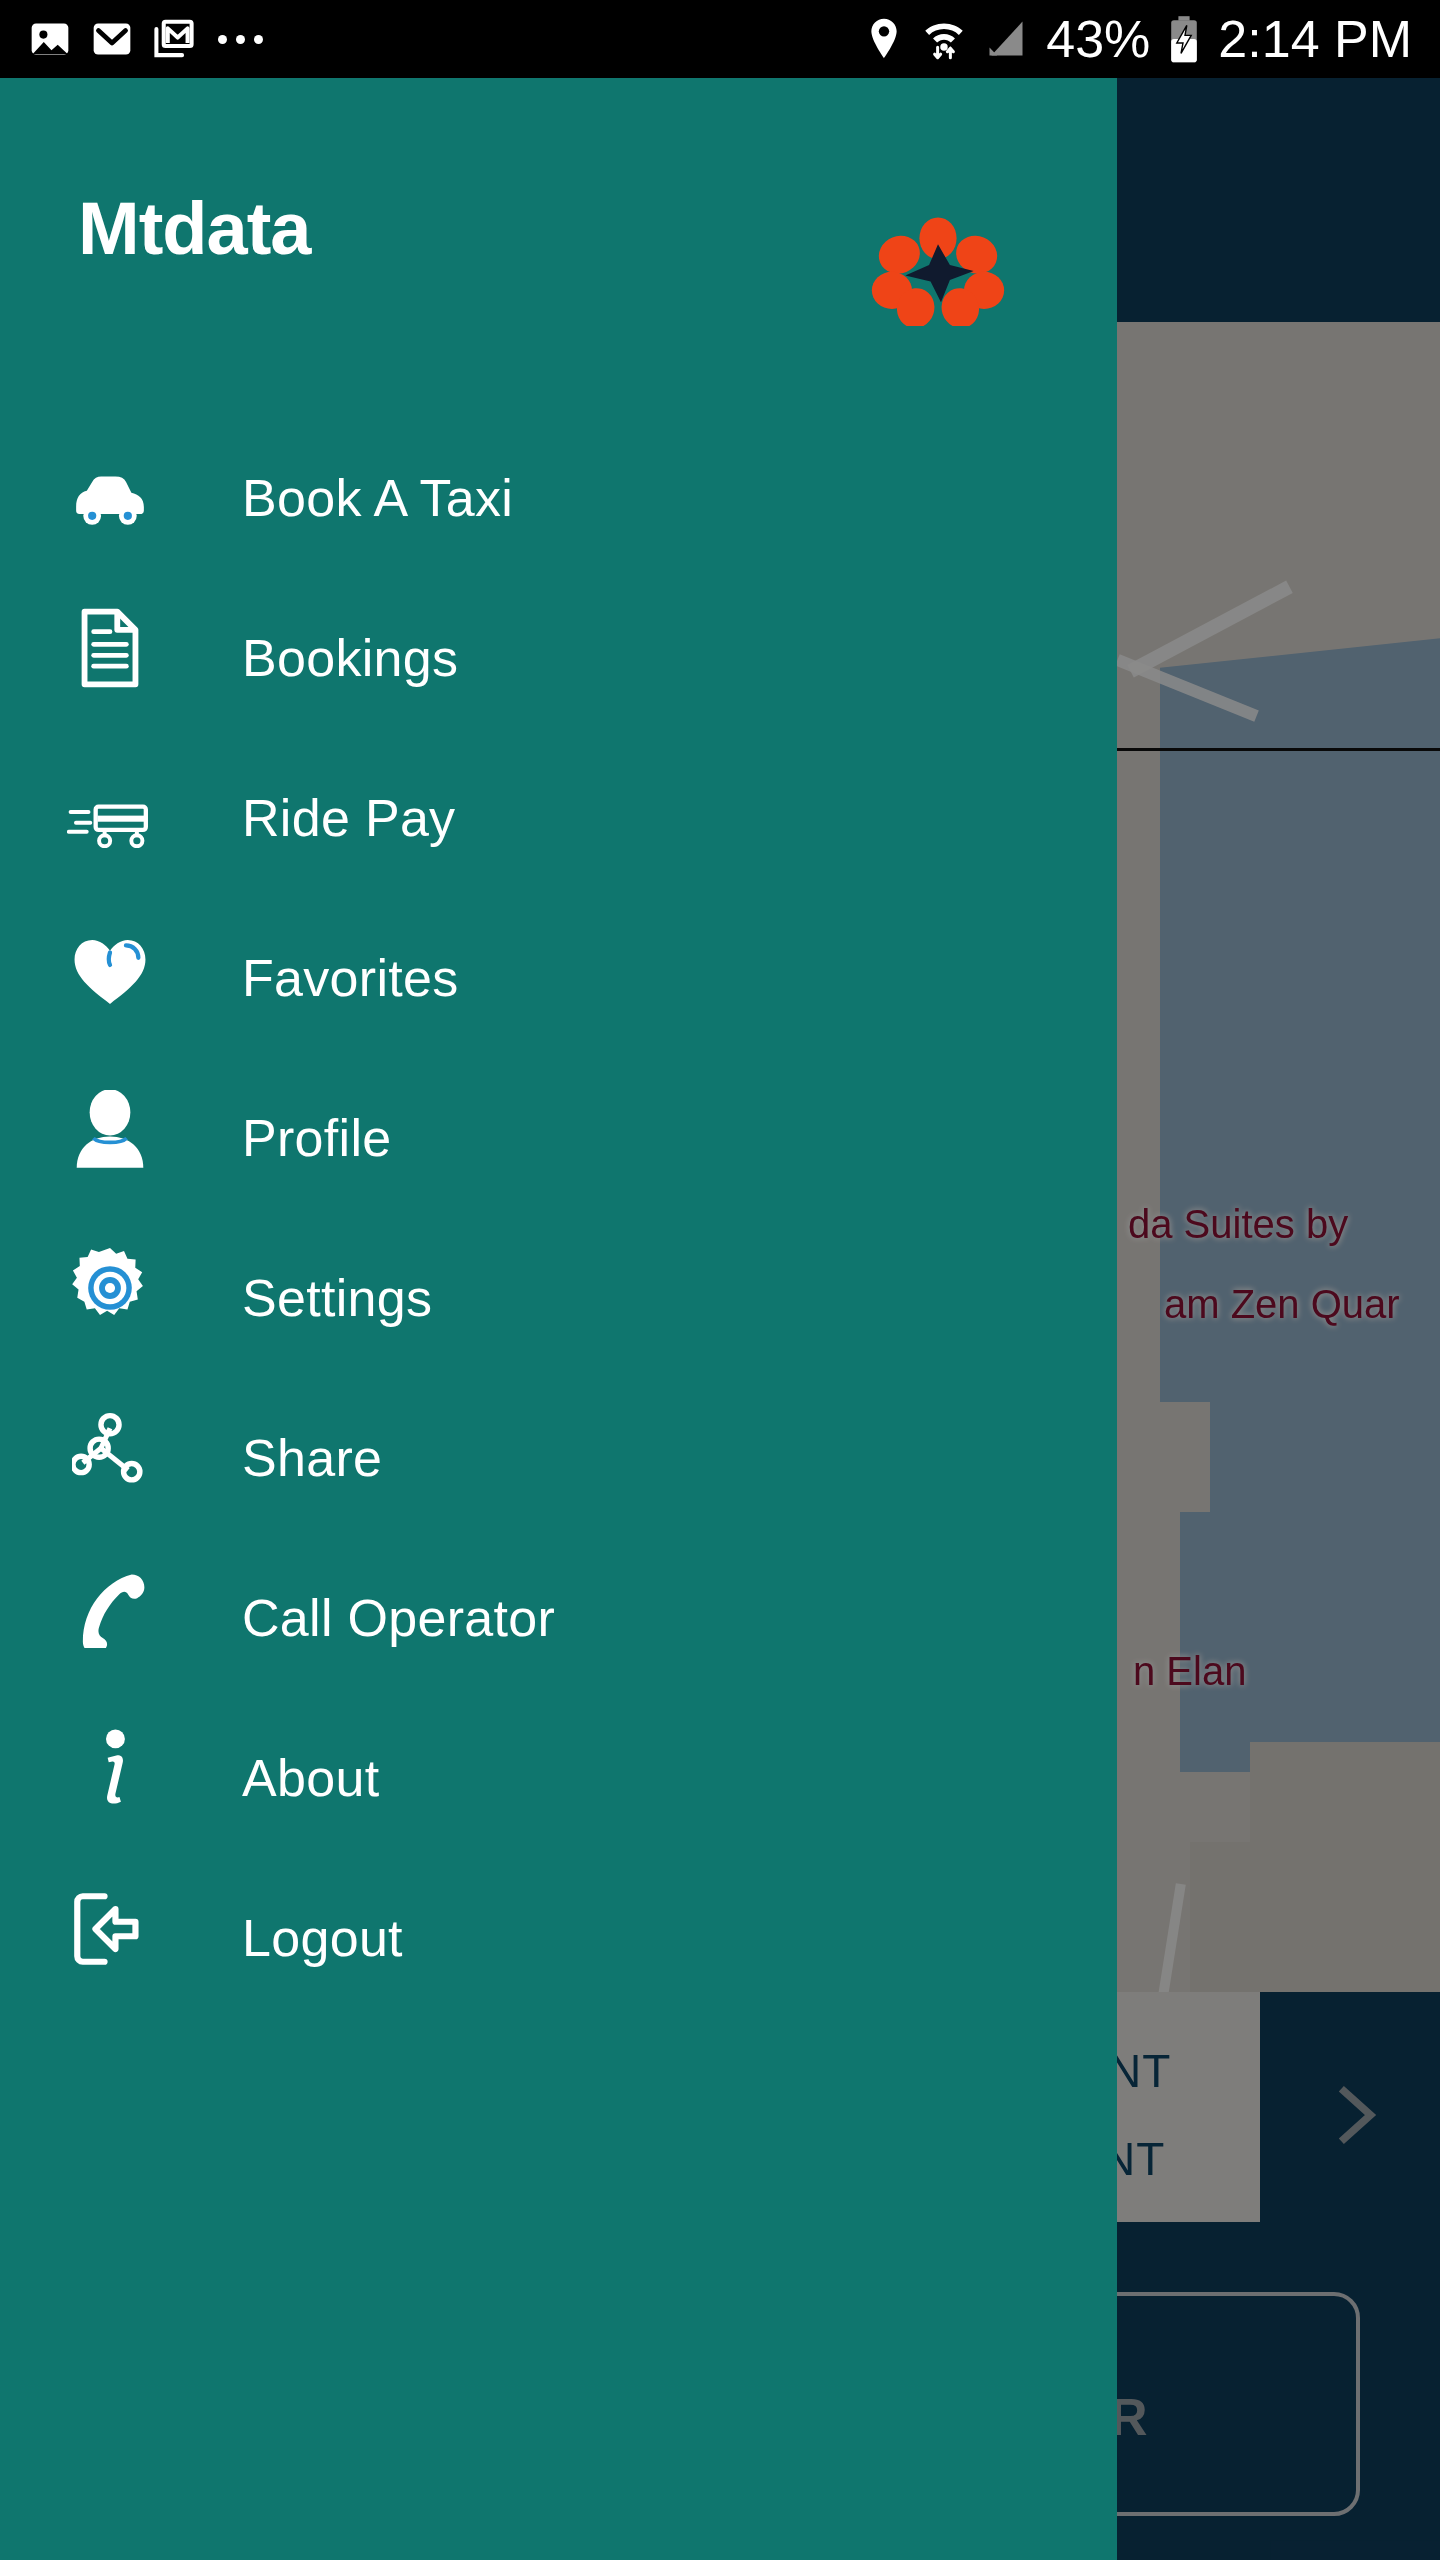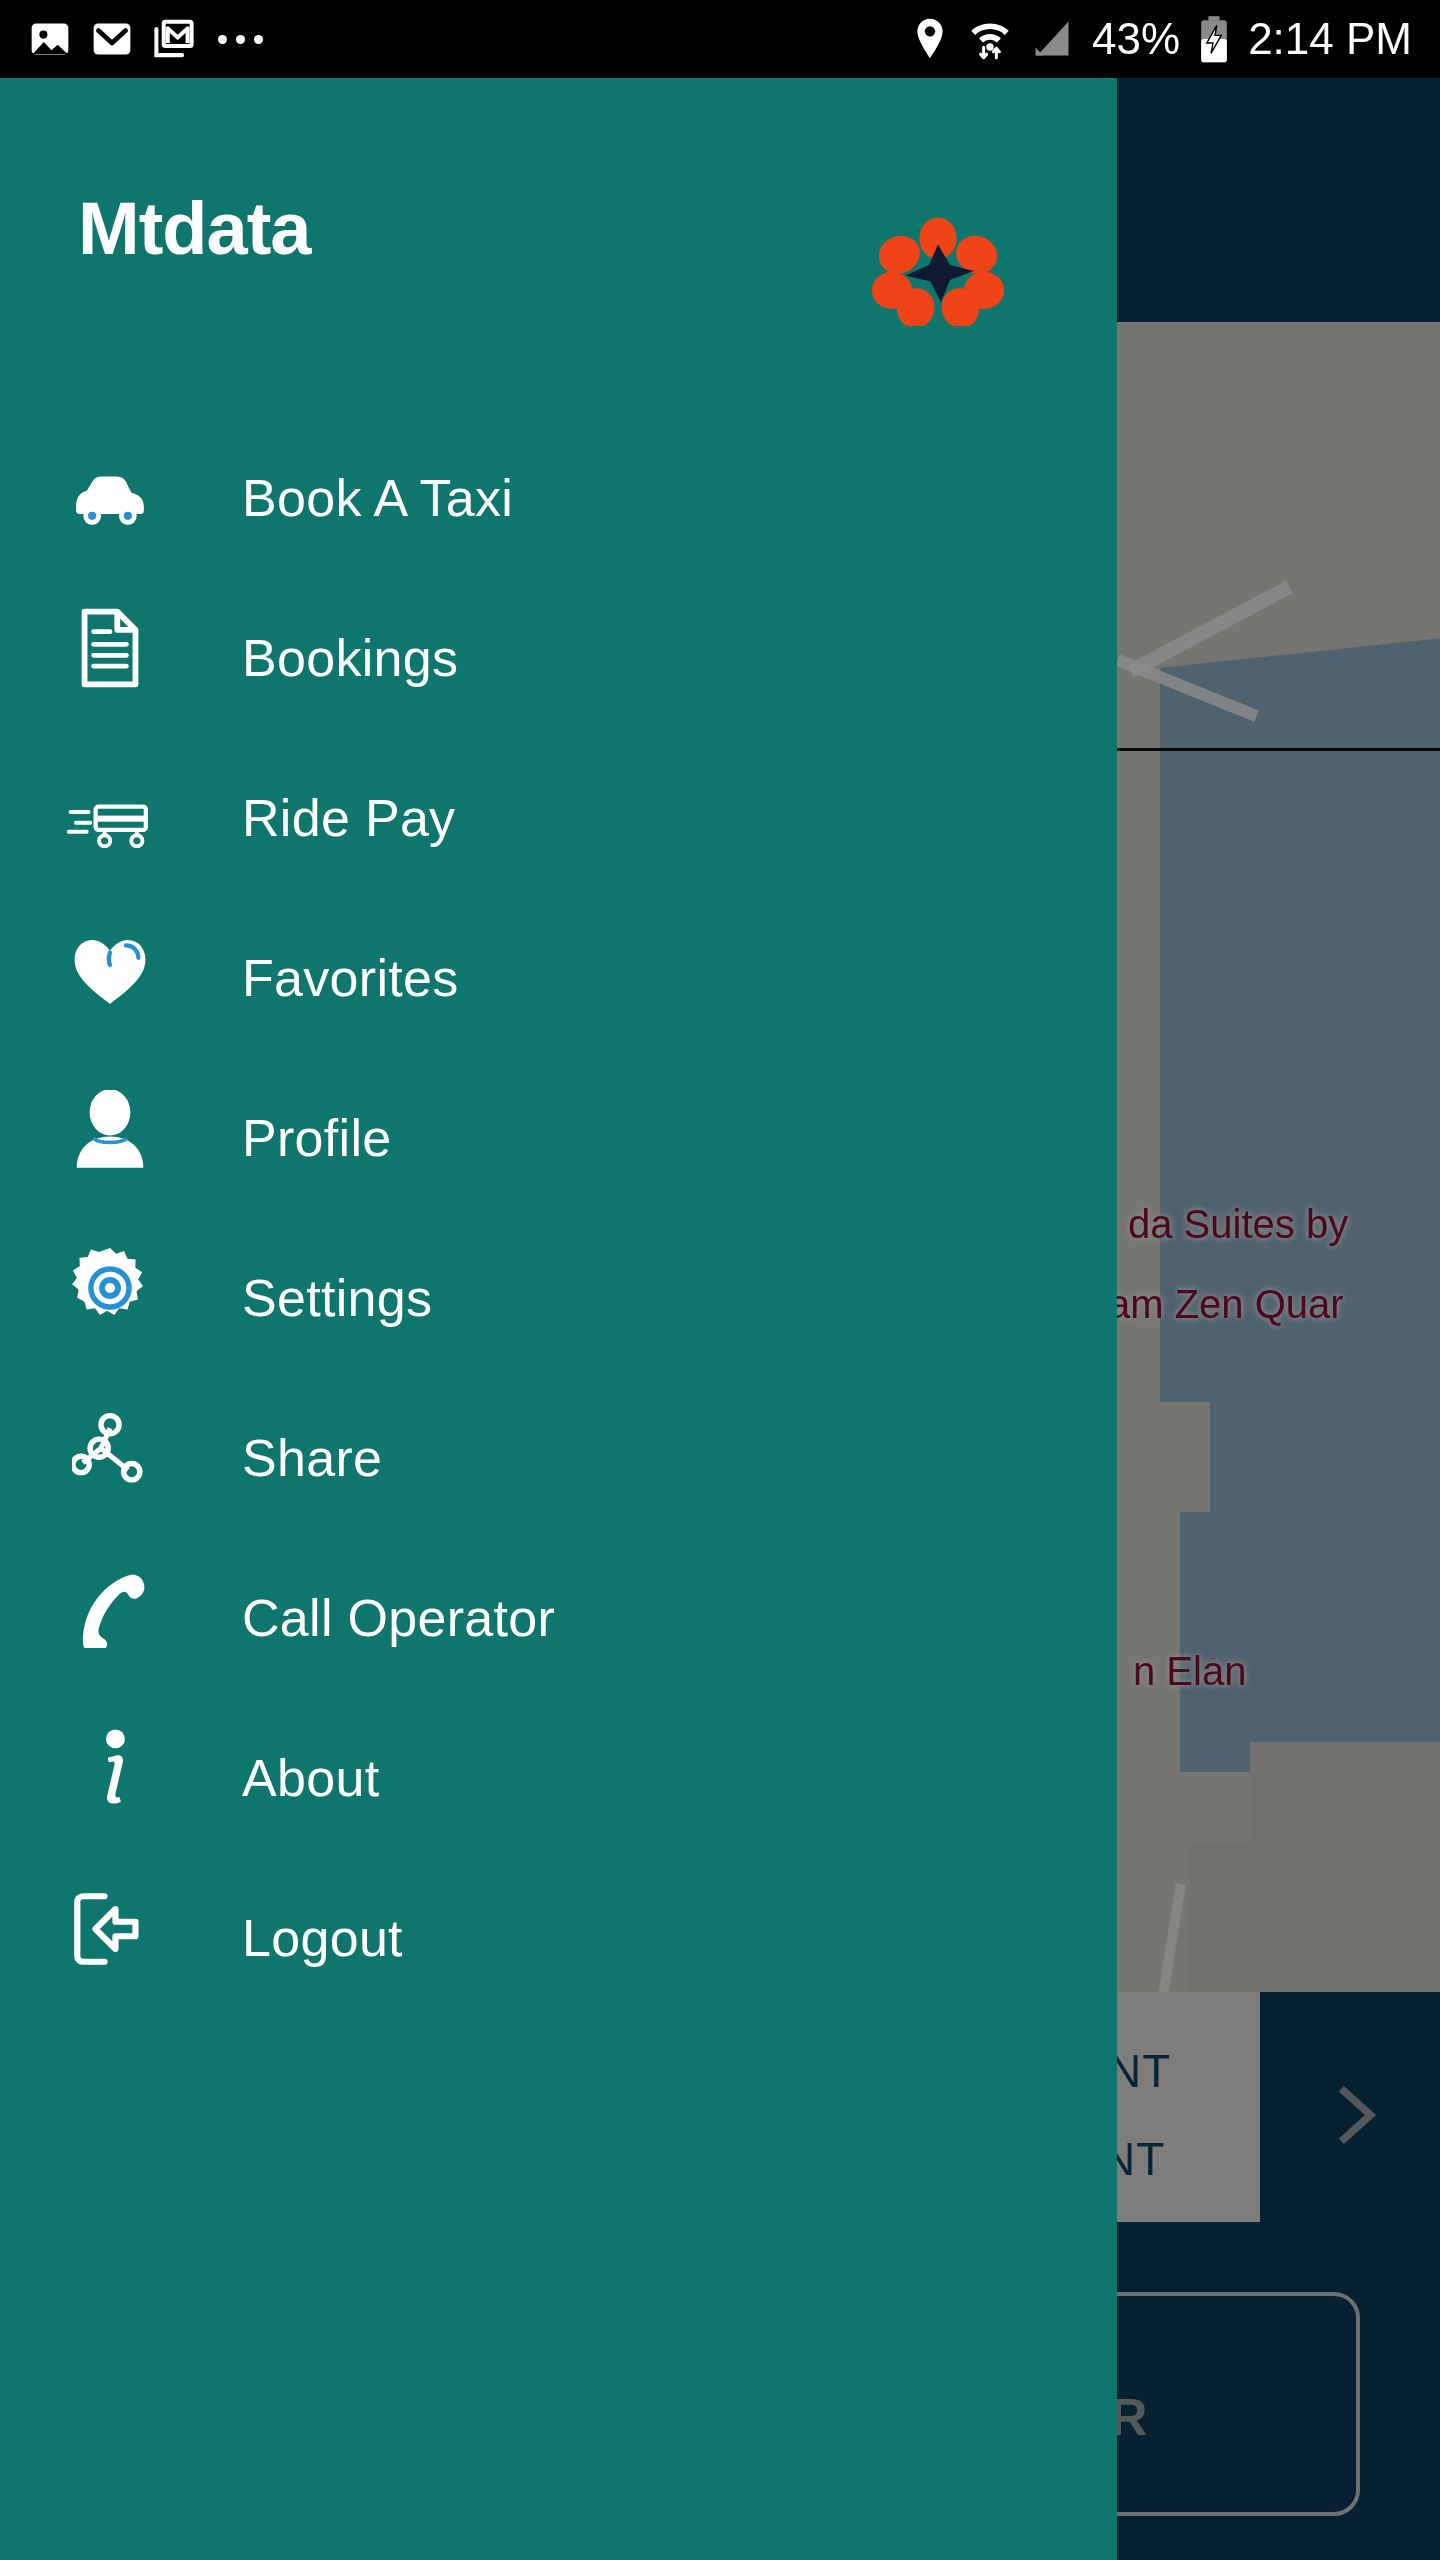--- a/index.html
+++ b/index.html
@@ -6,21 +6,21 @@
   html,body { width:1440px; height:2560px; background:#000; overflow:hidden;
     font-family:"Liberation Sans", sans-serif; }
   #screen { position:relative; width:1440px; height:2560px; overflow:hidden; background:#0e3d5c; }
 
   
   #statusbar { position:absolute; left:0; top:0; width:1440px; height:78px;
     background:#000; display:flex; align-items:center; z-index:60; }
   .sb-left { display:flex; align-items:center; gap:18px; padding-left:28px; }
   .sb-right { margin-left:auto; display:flex; align-items:center; gap:18px; padding-right:28px; }
   .sb-icon { display:block; }
-  .sb-text { color:#fff; font-size:44px; font-weight:400; letter-spacing:0px; line-height:1; }
+  .sb-text { color:#fff; font-size:52px; font-weight:400; letter-spacing:0px; line-height:1; }
   .sb-dots { display:flex; gap:9px; align-items:center; margin-left:4px; }
   .sb-dots i { width:9px; height:9px; border-radius:50%; background:#fff; display:block; }
 
   
   #app { position:absolute; left:0; top:78px; width:1440px; height:2482px; overflow:hidden; }
   #app-topbar { position:absolute; left:0; top:0; width:1440px; height:244px; background:#0e3d5c; }
   #map { position:absolute; left:0; top:244px; width:1440px; height:1670px; background:#d9d4cd; overflow:hidden; }
   .water { position:absolute; background:#96b5cd; }
   .land  { position:absolute; background:#e6e2dc; }
   .road  { position:absolute; background:#ffffff; }
@@ -75,21 +75,21 @@
       <div class="water" style="left:1300px;top:1280px;width:180px;height:420px;"></div>
       <div class="land" style="left:1250px;top:1420px;width:240px;height:110px;background:#d7d3cc;"></div>
       <div class="land" style="left:1190px;top:1520px;width:300px;height:170px;background:#d7d3cc;"></div>
       <div class="road" style="left:1120px;top:300px;width:180px;height:14px;transform:rotate(-28deg);opacity:.85;"></div>
       <div class="road" style="left:1112px;top:360px;width:150px;height:12px;transform:rotate(22deg);opacity:.85;"></div>
       <div class="road" style="left:1150px;top:1560px;width:10px;height:330px;transform:rotate(9deg);opacity:.8;"></div>
 
       <div id="hsep"></div>
 
       <div class="maplabel" style="left:1128px;top:880px;">da Suites by</div>
-      <div class="maplabel" style="left:1108px;top:960px;">am Zen Quar</div>
+      <div class="maplabel" style="left:1164px;top:960px;">am Zen Quar</div>
       <div class="maplabel" style="left:1133px;top:1327px;">n Elan</div>
 
     </div>
 
     <div id="bottompanel">
       <div id="bp-card">
         <div class="bp-line" style="left:1108px;top:52px;">NT</div>
         <div class="bp-line" style="left:1102px;top:140px;">NT</div>
       </div>
       <svg id="bp-chev" viewBox="0 0 24 24">

